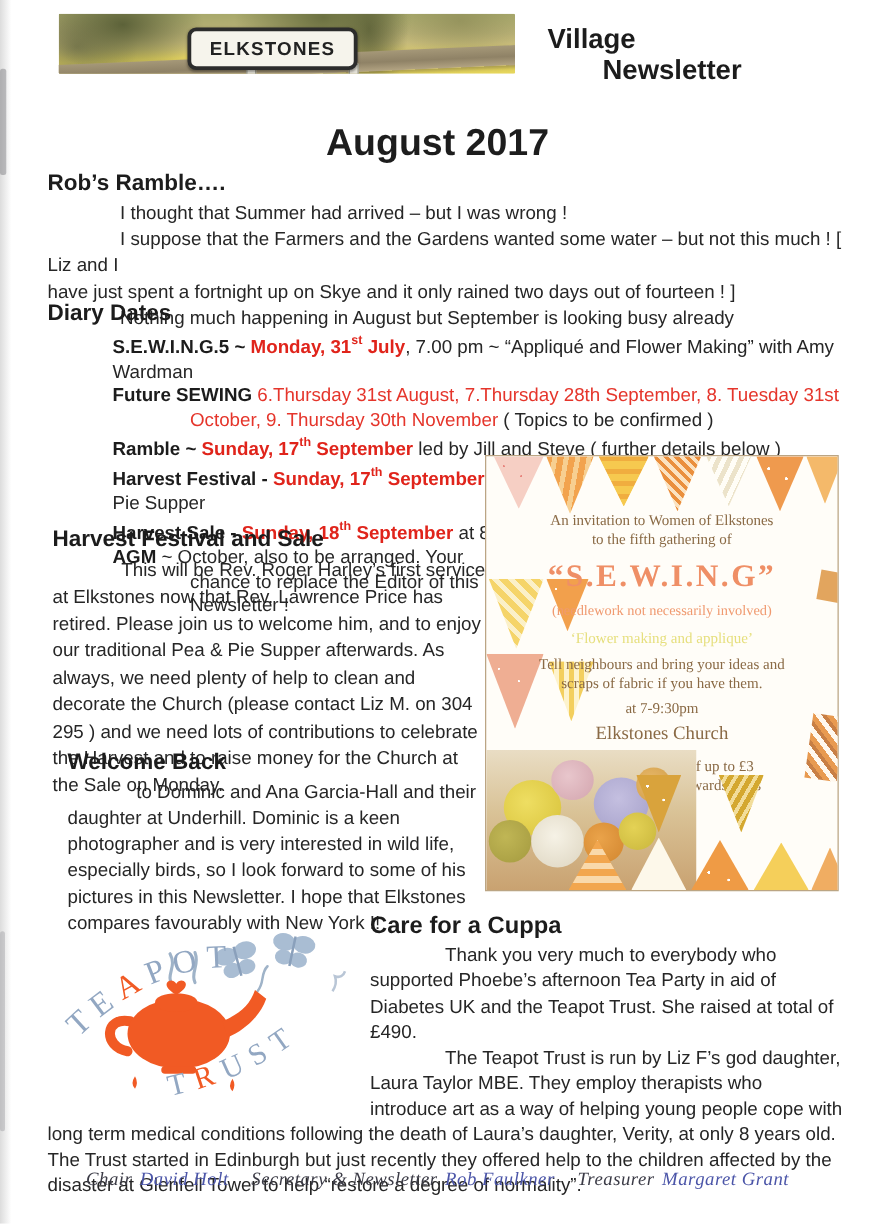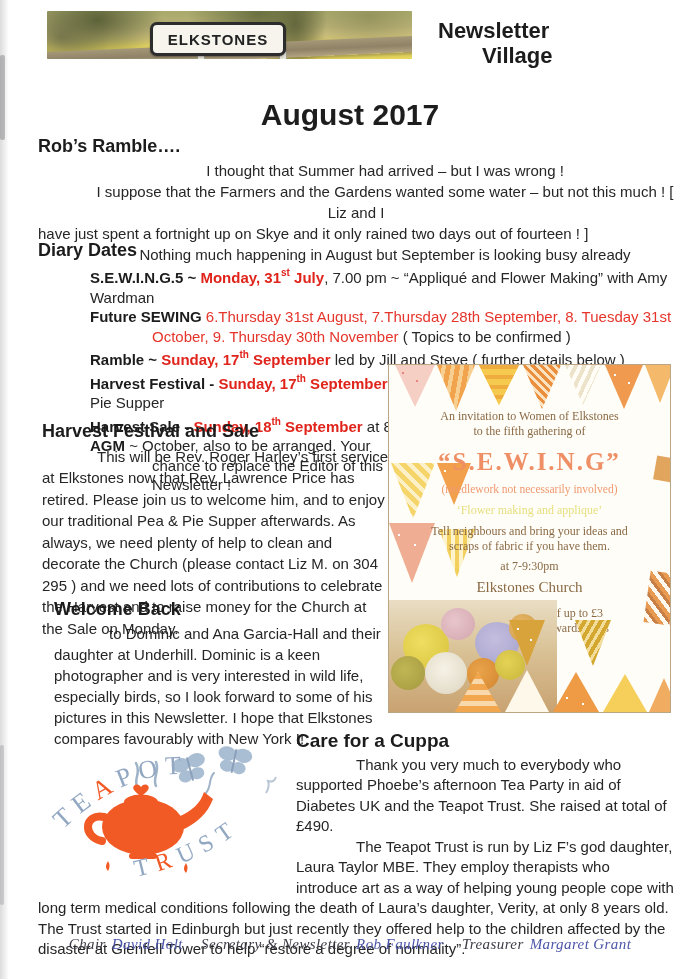--- a/index.html
+++ b/index.html
@@ -27,21 +27,21 @@
   .sign{position:absolute;left:103px;top:11px;width:130px;height:28px;background:#f6f4ec;border:3px solid #2c2c2c;border-radius:7px;
     display:flex;align-items:center;justify-content:center;font-weight:bold;font-size:15px;letter-spacing:1px;color:#222;box-shadow:0 1px 2px rgba(0,0,0,.35);}
   .masthead{position:absolute;left:430px;top:18px;width:250px;font-weight:bold;font-size:22px;line-height:25px;color:#1c1c1c;}
   .masthead div:nth-child(1){margin-left:8px;}
   .masthead div:nth-child(2){margin-left:52px;}
   .masthead div:nth-child(3){margin-left:96px;}
   .issue{position:absolute;left:0;right:0;top:98px;text-align:center;font-weight:bold;font-size:30px;color:#1d1d1d;}
   
   h2{font-size:18px;font-weight:bold;color:#1c1c1c;margin:0 0 3px 0;}
   .sec{position:absolute;font-size:15px;line-height:21px;}
-  .ind{text-indent:58px;text-align:center;}
+  .ind{text-indent:58px;}
   #robs{left:38px;top:136px;width:636px;}
   #diary{left:38px;top:240px;width:640px;}
   .d-items{padding-left:52px;line-height:19.5px;}
   .d-ind2{padding-left:62px;}
   .b{font-weight:bold;color:#1c1c1c;}
   .rb{font-weight:bold;color:#e0241b;}
   .rr{color:#e5352b;}
   sup{font-size:10px;position:relative;top:-1px;}
   #harvest{left:42px;top:421px;width:348px;line-height:21.5px;}
   #harvest p,#welcome p{margin:0;text-indent:55px;}
@@ -84,22 +84,22 @@
 <div class="scan-mark1"></div>
 <div class="scan-mark2"></div>
 
 <div class="photo">
   <div class="wall"></div>
   <div class="post p1"></div>
   <div class="post p2"></div>
   <div class="sign">ELKSTONES</div>
 </div>
 <div class="masthead">
+  <div>Village</div>
   <div>Newsletter</div>
-  <div>Village</div>
 </div>
 <div class="issue">August 2017</div>
 
 <div class="sec" id="robs">
   <h2>Rob’s Ramble….</h2>
   <div class="ind">I thought that Summer had arrived – but I was wrong !</div>
   <div class="ind">I suppose that the Farmers and the Gardens wanted some water – but not this much !   [ Liz and I</div>
   <div>have just spent a fortnight up on Skye and it only rained two days out of fourteen ! ]</div>
   <div class="ind">Nothing much happening in August but September is looking busy already</div>
 </div>

